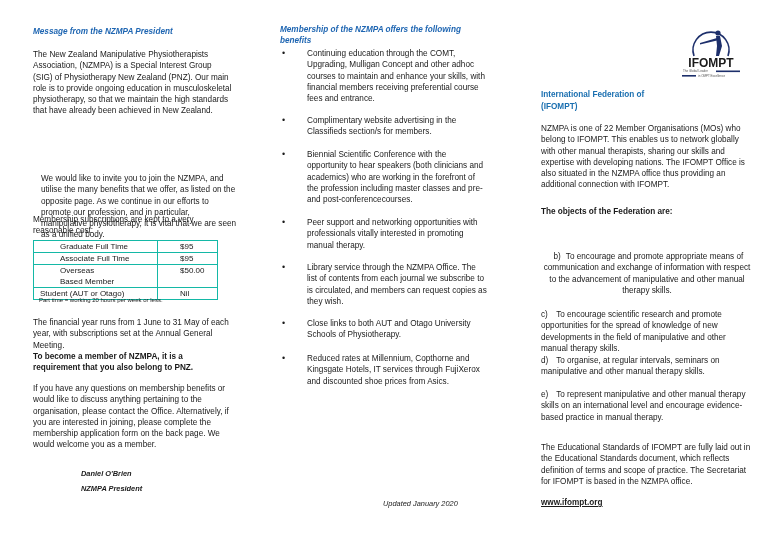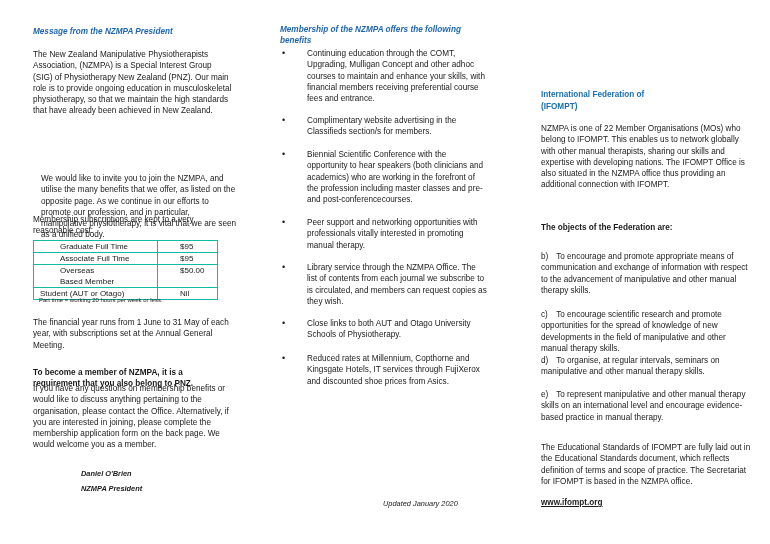--- a/index.html
+++ b/index.html
@@ -23,21 +23,21 @@
     font-size: 8.2px;
     line-height: 11px;
   }
   .heading-teal {
     color: #1a6fb0;
     font-weight: bold;
     font-size: 8.2px;
     line-height: 11.5px;
   }
   p { margin: 0; }
-  .bold { font-weight: bold; margin-top: 16px; }
+  .bold { font-weight: bold; }
   .italic-bold { font-weight: bold; font-style: italic; font-size: 7.4px; margin-left: 48px; }
 
   
   #left-heading { position: absolute; top: 26px; left: 0; }
   #left-p1 { position: absolute; top: 49px; left: 0; width: 200px; }
   #left-p2 { position: absolute; top: 173px; left: 8px; width: 196px; }
   #left-p3 { position: absolute; top: 214px; left: 0; width: 196px; }
   #fees-table {
     position: absolute; top: 240px; left: 0; width: 185px;
     border-collapse: collapse; font-size: 8px; line-height: 11px;
@@ -72,21 +72,21 @@
   
   #logo {
     position: absolute; left: 135px; top: 24px; width: 70px; height: 56px;
   }
   #right-heading { position: absolute; top: 89px; left: 0; width: 210px; }
   #right-p1 { position: absolute; top: 123px; left: 0; width: 212px; }
   #objects-heading { position: absolute; top: 206px; left: 0; }
   .obj { position: absolute; left: 0; width: 212px; }
   .obj .lbl { display: inline-block; width: 13px; }
   #obj-a { top: 217px; }
-  #obj-b { top: 251px; }
+  #obj-b { top: 251px; text-align: center; }
   #obj-c { top: 309px; }
   #obj-d { top: 355px; }
   #obj-e { top: 389px; }
   #right-p2 { position: absolute; top: 442px; left: 0; width: 212px; }
   #right-link {
     position: absolute; top: 497px; left: 0;
     font-weight: bold; text-decoration: underline; color: #1a1a1a;
   }
 </style>
 </head>
@@ -154,20 +154,36 @@
   </div>
   <div class="benefit" id="benefit-6">
     <span class="bullet">•</span>
     <span class="btext">Reduced rates at Millennium, Copthorne and Kingsgate Hotels, IT services through FujiXerox and discounted shoe prices from Asics.</span>
   </div>
 
   <div id="updated" class="italic-bold" style="font-weight:normal;font-style:italic;font-size:7.4px;">Updated January 2020</div>
 </div>
 
 <div class="col" id="col-right">
+  <div id="logo">
+    <svg width="70" height="56" viewBox="0 0 70 56">
+
+      <path d="M18 32 A18 18 0 1 1 52 32" fill="none" stroke="#1d2f6b" stroke-width="1.6"></path>
+
+      <circle cx="42" cy="9" r="2.6" fill="#1d2f6b"></circle>
+      <path d="M40 12 L44 12 L46 22 L43 32 L40 32 L41 22 Z" fill="#1d2f6b"></path>
+      <path d="M41 14 L24 19 L24 20.5 L41 16.5 Z" fill="#1d2f6b"></path>
+
+      <text x="35" y="43" text-anchor="middle" font-family="Liberation Sans, sans-serif" font-weight="bold" font-size="12" fill="#1a1a1a">IFOMPT</text>
+      <rect x="40" y="46.5" width="24" height="1.6" fill="#1d2f6b"></rect>
+      <rect x="6" y="51" width="14" height="1.6" fill="#1d2f6b"></rect>
+      <text x="7" y="48" font-family="Liberation Sans, sans-serif" font-size="3" fill="#555">The Global Leader</text>
+      <text x="22" y="53" font-family="Liberation Sans, sans-serif" font-size="3" fill="#555">in OMPT Excellence</text>
+    </svg>
+  </div>
 
   <div id="right-heading" class="heading-teal">
     <div>International Federation of</div>
     <div>(IFOMPT)</div>
   </div>
   <p id="right-p1">NZMPA is one of 22 Member Organisations (MOs) who belong to IFOMPT. This enables us to network globally with other manual therapists, sharing our skills and expertise with developing nations. The IFOMPT Office is also situated in the NZMPA office thus providing an additional connection with IFOMPT.</p>
   <div id="objects-heading" class="bold">The objects of the Federation are:</div>
 
   <p class="obj" id="obj-b">
     <span class="lbl">b)</span>

